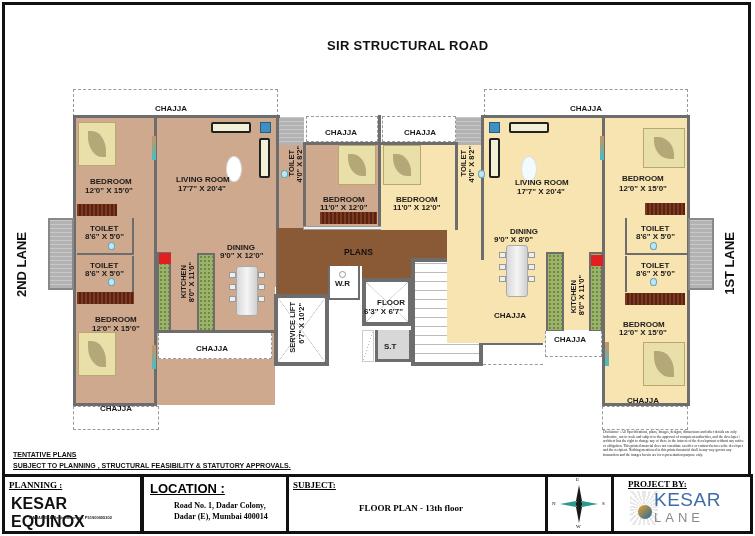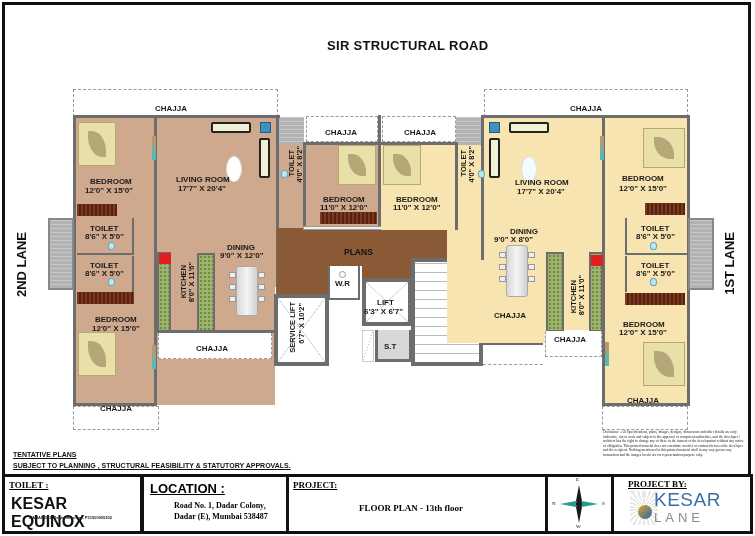--- a/index.html
+++ b/index.html
@@ -137,21 +137,21 @@
 
 <div class="abs" style="left:328px;top:266px;width:32px;height:34px;background:#fff;border:2px solid #6d6d6d;border-top:none;"></div>
 <div class="abs" style="left:339px;top:271px;width:7px;height:7px;border-radius:50%;border:1px solid #999;"></div>
 <div class="lbl" style="left:335px;top:279px;">W.R</div>
 
 <div class="liftbox" style="left:274px;top:294px;width:55px;height:72px;"></div>
 <div class="lbl vert" style="left:289px;top:302px;font-size:7.5px;line-height:8px;">SERVICE LIFT</div>
 <div class="lbl vert" style="left:298px;top:303px;font-size:7.5px;line-height:8px;">6'7" X 10'2"</div>
 
 <div class="liftbox" style="left:362px;top:278px;width:50px;height:48px;"></div>
-<div class="lbl" style="left:377px;top:298px;">LIFT</div>
+<div class="lbl" style="left:377px;top:298px;">FLOOR</div>
 <div class="lbl" style="left:364px;top:307px;">6'3" X 6'7"</div>
 
 <div class="grey" style="left:375px;top:330px;width:37px;height:32px;border:3px solid #6d6d6d;border-top:none;"></div>
 <div class="lbl" style="left:384px;top:342px;">S.T</div>
 <div class="abs" style="left:362px;top:330px;width:12px;height:32px;background:#fff;border:1px solid #ccc;background-image:linear-gradient(to bottom right,transparent 49%,#bbb 50%,transparent 51%);"></div>
 
 <div class="stairs" style="left:411px;top:258px;width:72px;height:108px;"></div>
 
 <div class="chajja" style="left:484px;top:89px;width:204px;height:28px;"></div>
 <div class="lbl" style="left:570px;top:104px;">CHAJJA</div>
@@ -237,33 +237,33 @@
 <div class="chajja" style="left:602px;top:406px;width:86px;height:24px;"></div>
 <div class="lbl" style="left:627px;top:396px;">CHAJJA</div>
 
 <div class="note" style="left:13px;top:451px;">TENTATIVE PLANS</div>
 <div class="note" style="left:13px;top:462px;">SUBJECT TO PLANNING , STRUCTURAL FEASIBILITY &amp; STATUTORY APPROVALS.</div>
 <div class="disclaimer" style="left:603px;top:430px;width:142px;">Disclaimer : All Specifications, plans, Images, designs, dimensions and other details are only indicative, not to scale and subject to the approval of competent authorities, and the developer / architect has the right to change any of these in the interest of the development without any notice or obligation. This printed material does not constitute an offer or contract between the developer and the recipient. Nothing mentioned in this printed material shall in any way govern any transaction and the images herein are for representation purpose only.</div>
 
 <div class="abs" style="left:2px;top:474px;width:751px;height:3px;background:#111;"></div>
 
 <div class="tb" style="left:2px;top:474px;width:141px;height:60px;">
-  <div class="tb-title">TOILET :</div>
+  <div class="tb-title">PLANNING :</div>
   <div class="abs" style="left:6px;top:18px;font-weight:bold;font-size:16px;color:#111;">KESAR EQUINOX</div>
   <div class="abs" style="left:24px;top:38px;font-weight:bold;font-size:4px;color:#222;">MAHARERA Registration no. P51900005302</div>
 </div>
 
 <div class="tb" style="left:141px;top:474px;width:148px;height:60px;">
   <div class="abs" style="left:6px;top:4px;font-weight:bold;font-size:13px;text-decoration:underline;">LOCATION :</div>
   <div class="abs" style="left:30px;top:24px;font-family:'Liberation Serif',serif;font-weight:bold;font-size:8px;">Road No. 1, Dadar Colony,</div>
-  <div class="abs" style="left:30px;top:35px;font-family:'Liberation Serif',serif;font-weight:bold;font-size:8px;">Dadar (E), Mumbai 538487</div>
+  <div class="abs" style="left:30px;top:35px;font-family:'Liberation Serif',serif;font-weight:bold;font-size:8px;">Dadar (E), Mumbai 400014</div>
 </div>
 
 <div class="tb" style="left:286px;top:474px;width:262px;height:60px;">
-  <div class="tb-title">PROJECT:</div>
+  <div class="tb-title">SUBJECT:</div>
   <div class="abs" style="left:70px;top:26px;font-family:'Liberation Serif',serif;font-weight:bold;font-size:9px;">FLOOR PLAN - 13th floor</div>
 </div>
 
 <div class="tb" style="left:545px;top:474px;width:69px;height:60px;">
   <svg width="63" height="54" viewBox="0 0 63 54" style="position:absolute;left:0;top:0;">
     <polygon points="31,8 34,24 31,27 28,24" fill="#1a1a1a"></polygon>
     <polygon points="31,46 34,30 31,27 28,30" fill="#1a1a1a"></polygon>
     <polygon points="12,27 28,24 31,27 28,30" fill="#2a9a8a"></polygon>
     <polygon points="50,27 34,24 31,27 34,30" fill="#2a9a8a"></polygon>
     <circle cx="31" cy="27" r="3" fill="#1a1a1a"></circle>

